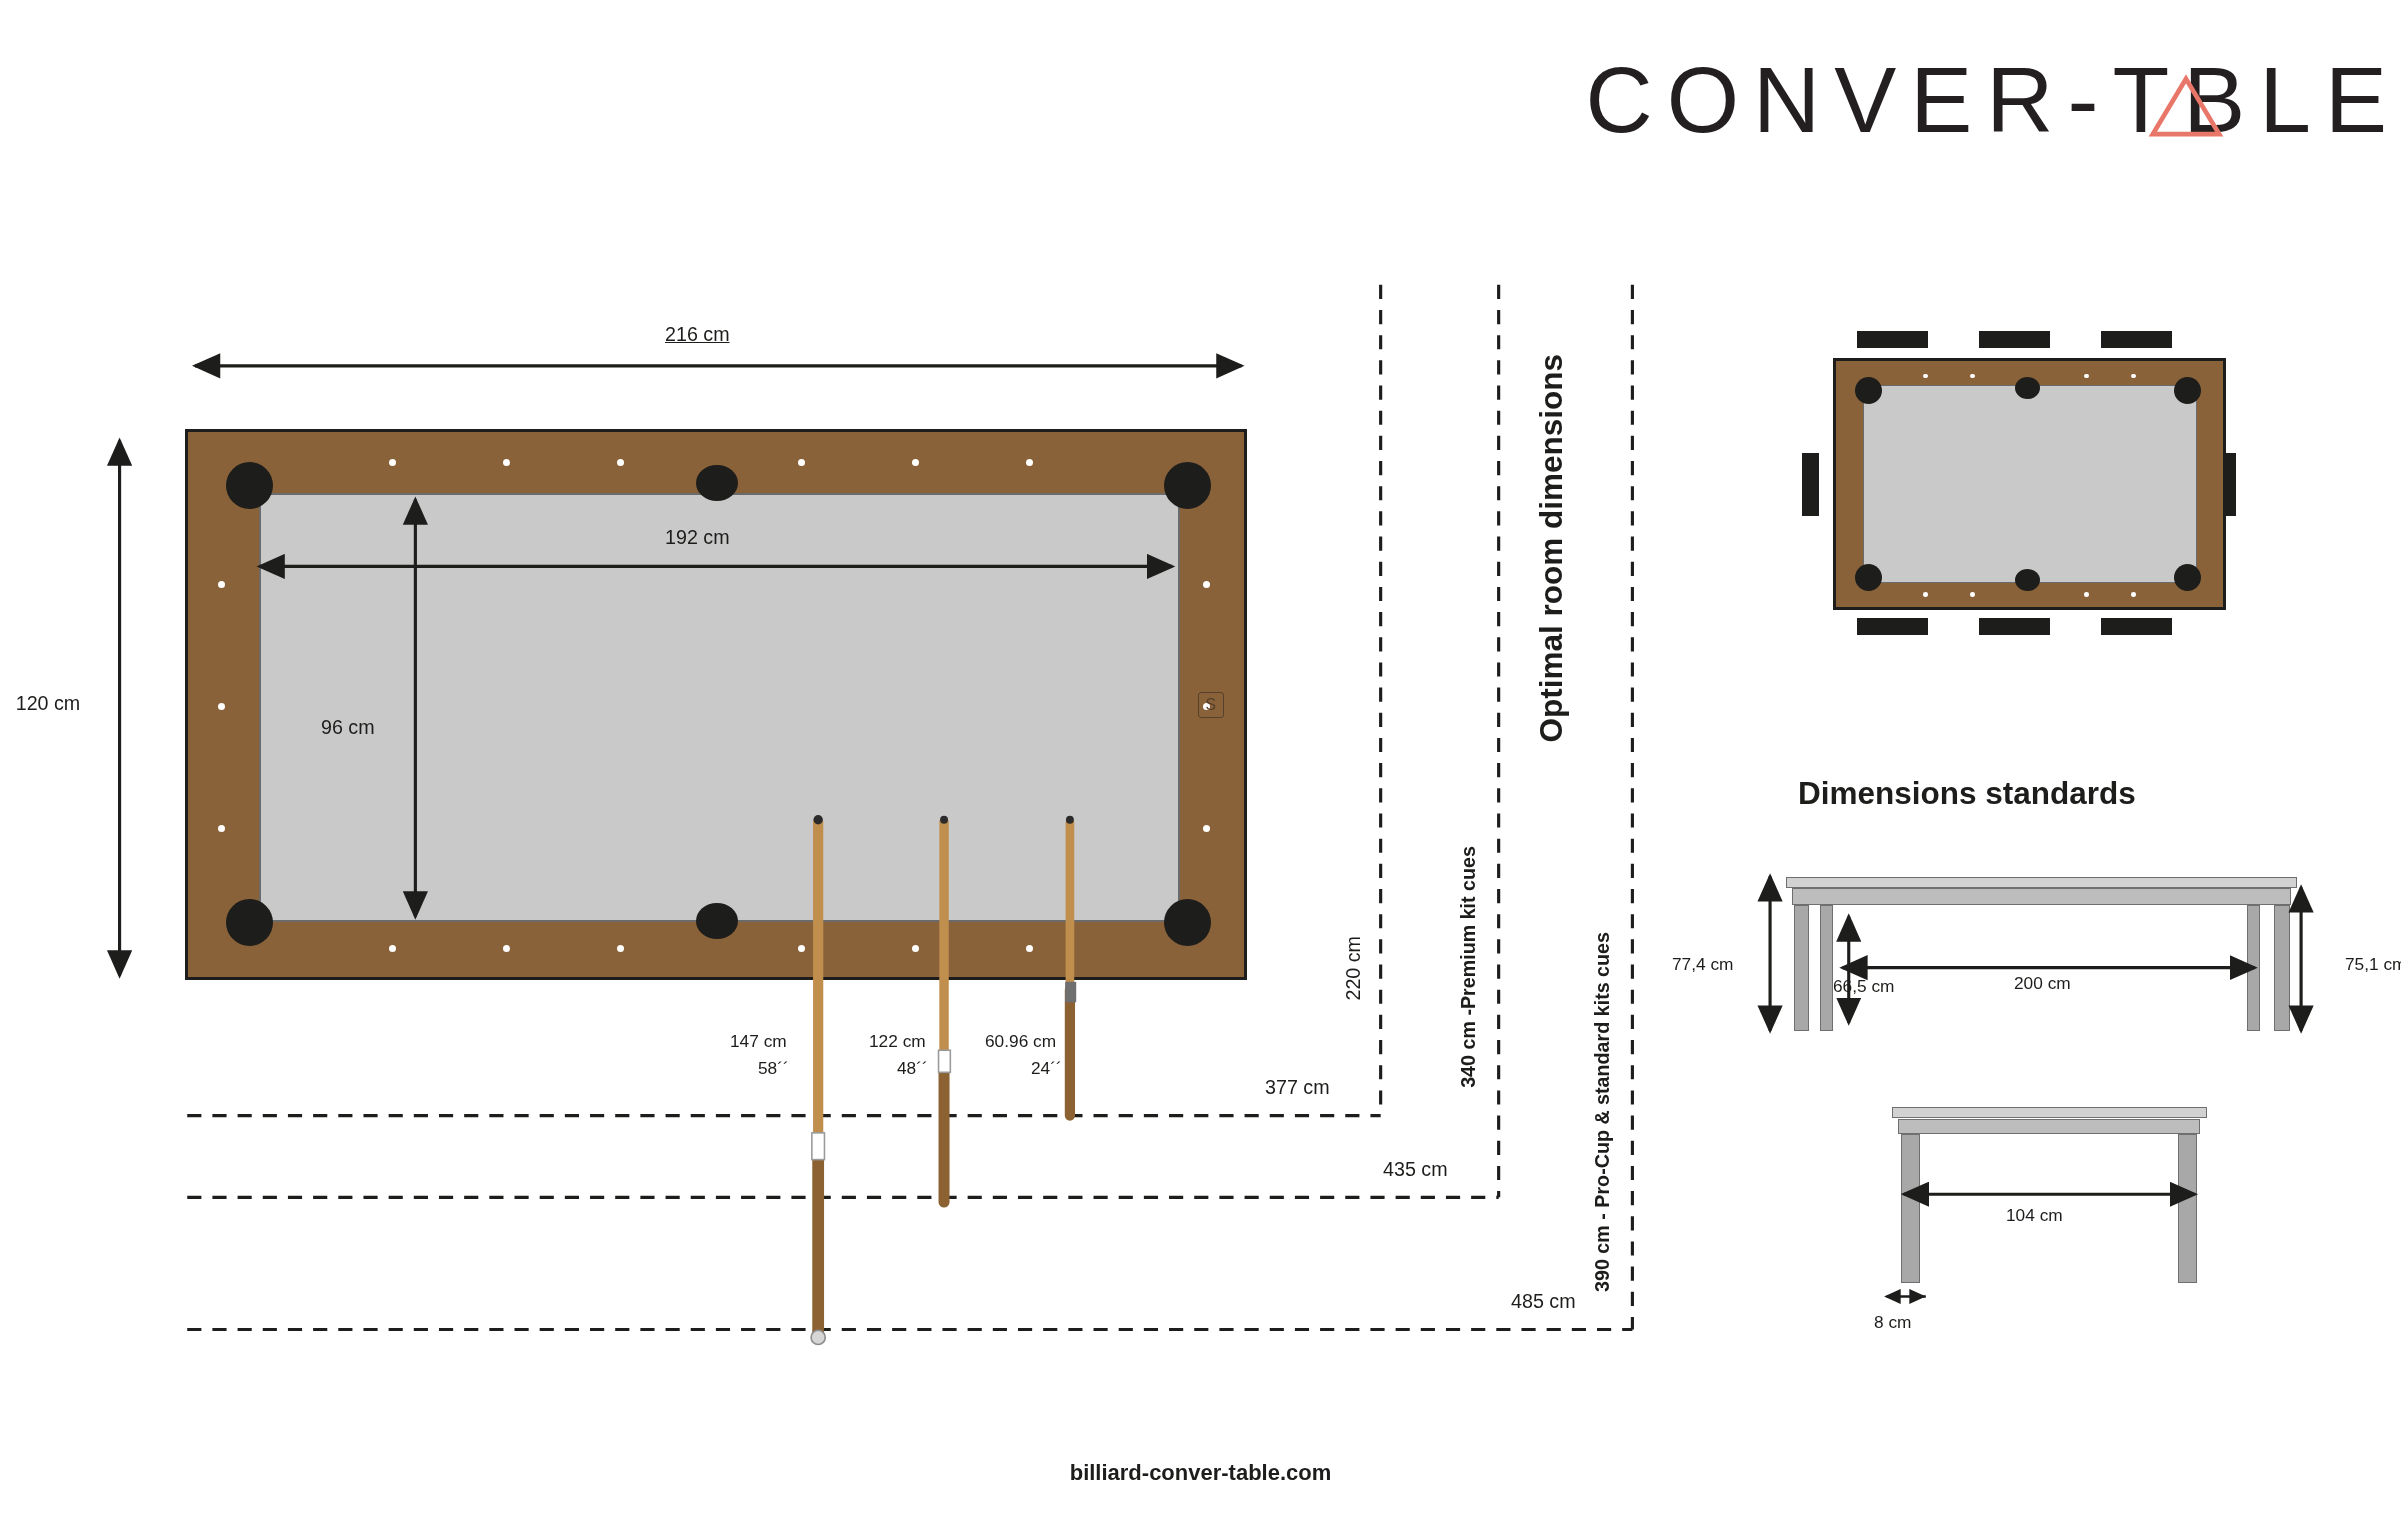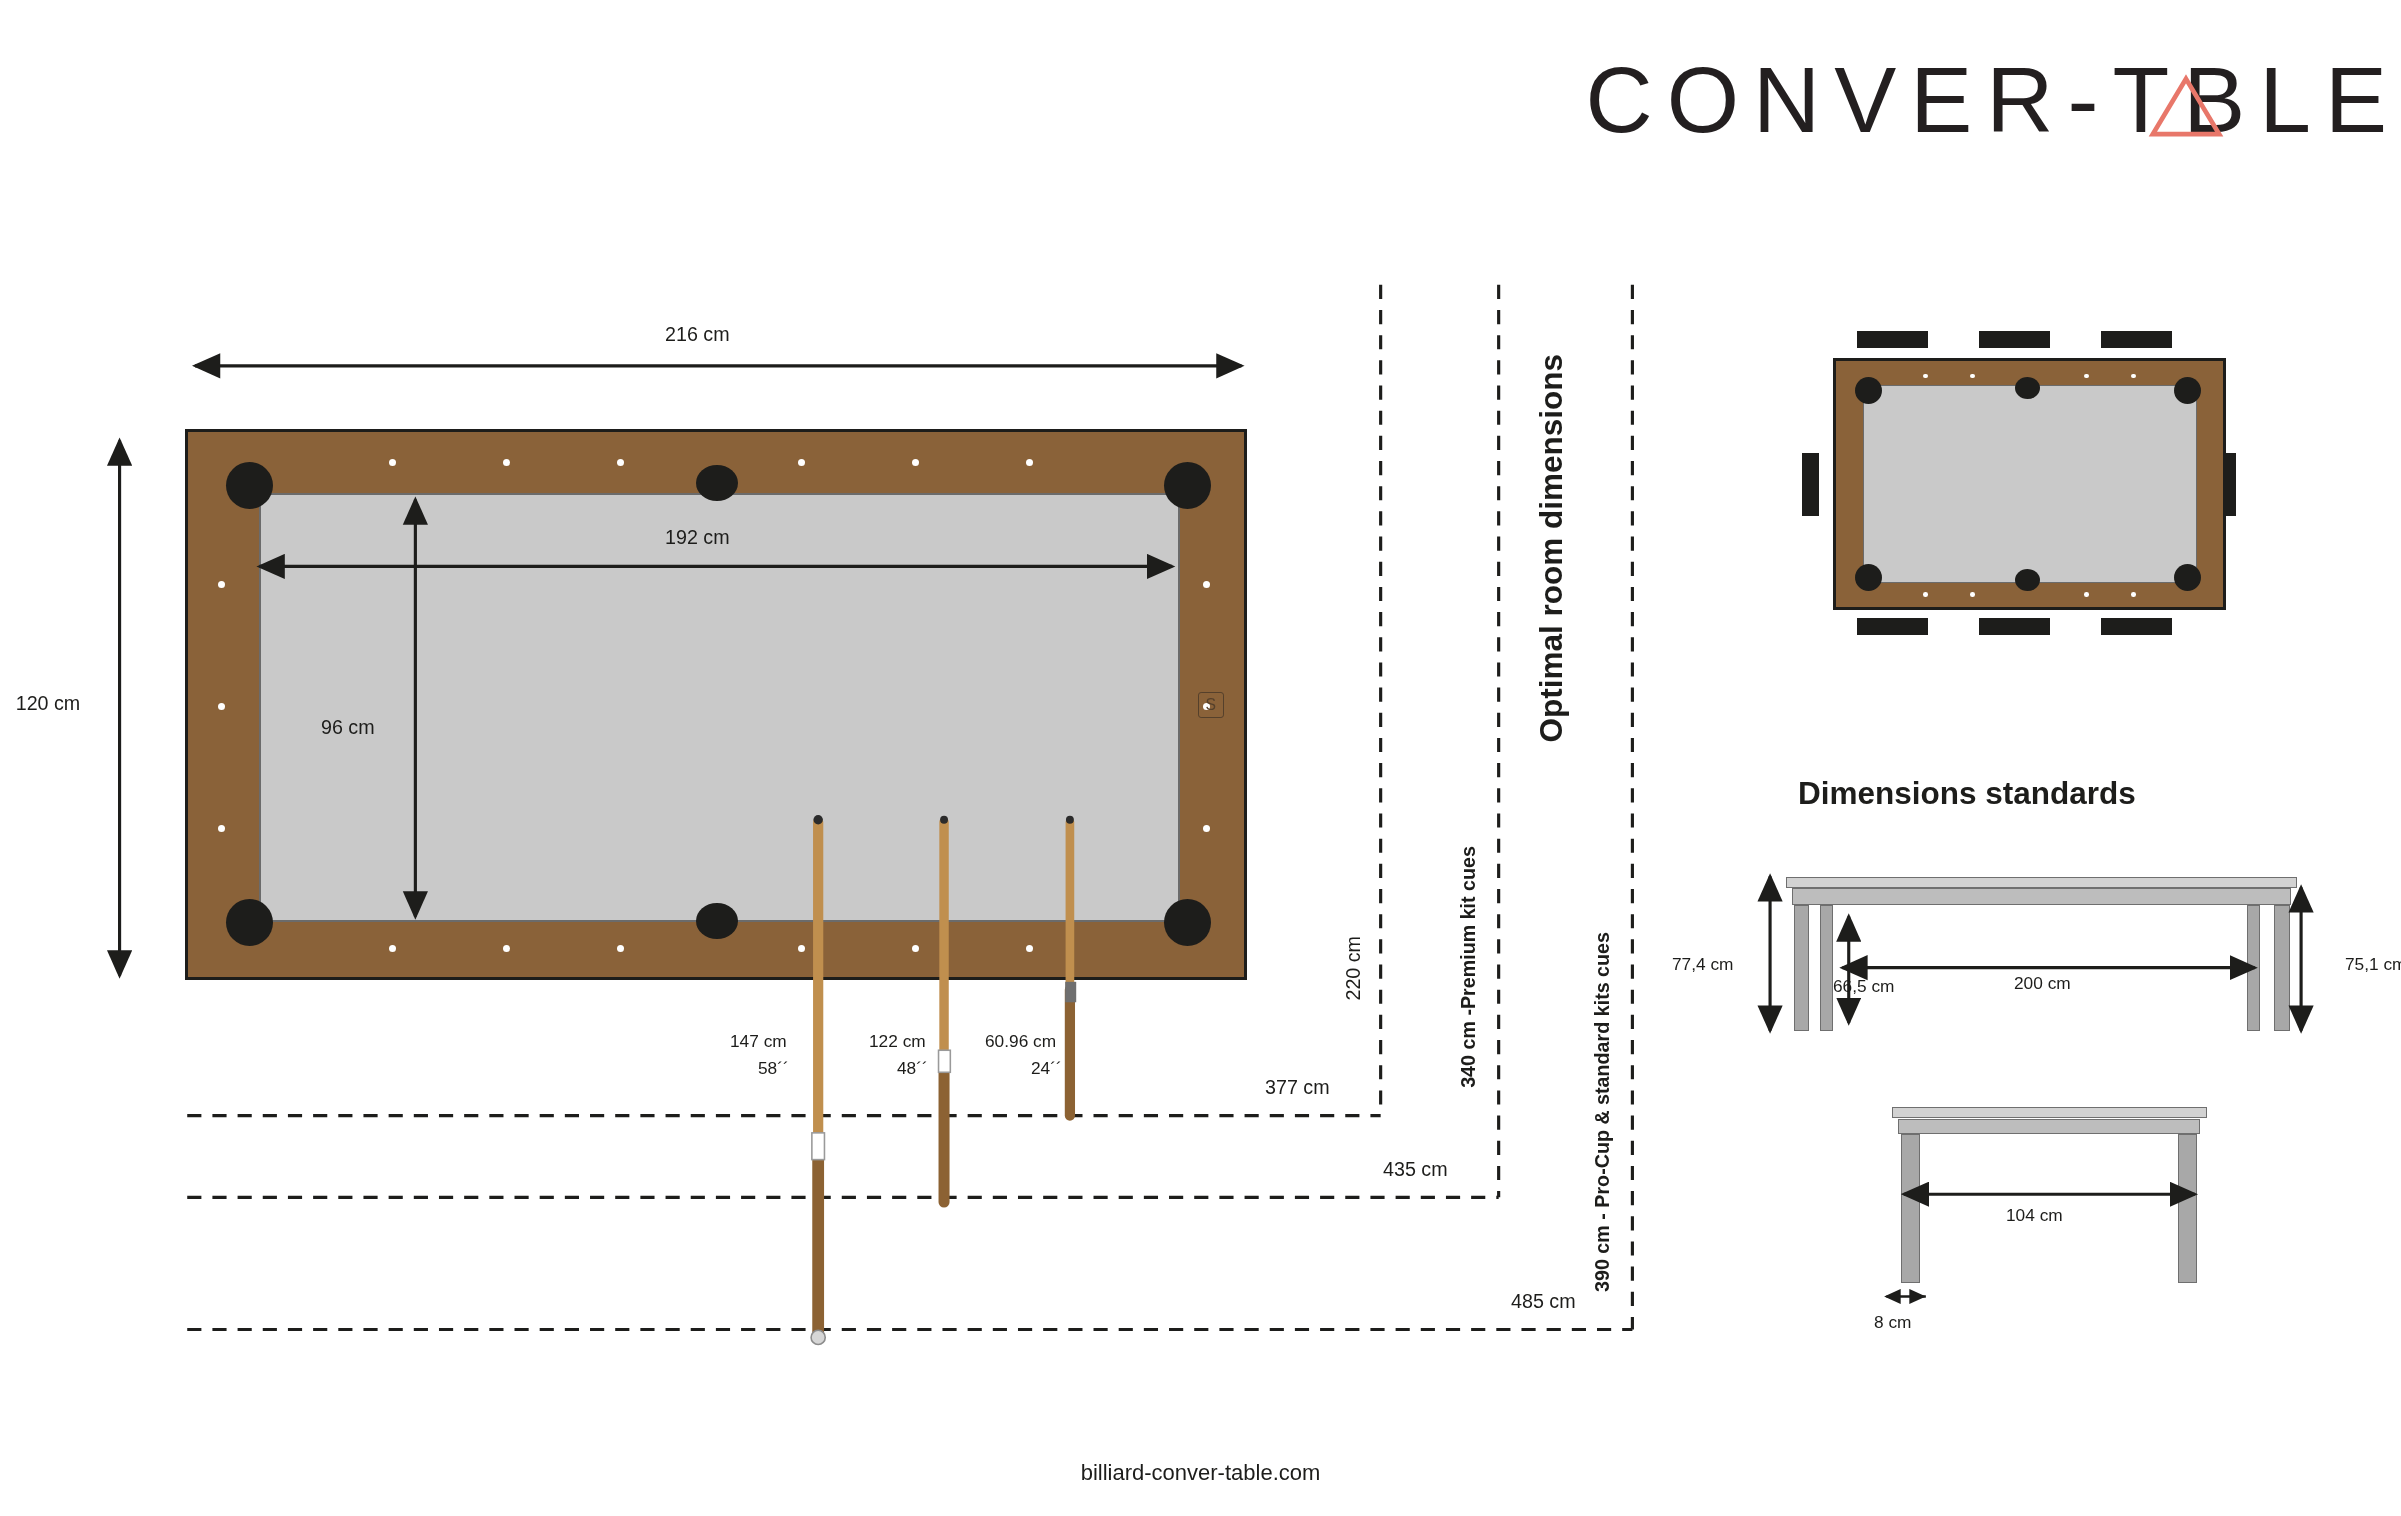--- a/index.html
+++ b/index.html
@@ -124,21 +124,21 @@
     font-weight: bold;
   }
   .leg { position: absolute; background: #a8a8a8; border: 1.6px solid #6f6f6f; box-sizing: border-box; }
   .tabletop { position: absolute; background: #d2d2d2; border: 1.6px solid #6f6f6f; box-sizing: border-box; }
 
   
   #footer {
     left: 0; right: 0; top: 1460px;
     text-align: center;
     font-size: 22px;
-    font-weight: normal;
+    font-weight: bold;
     color: #1d1d1b;
   }
 </style>
 </head>
 <body>
 
 <div class="abs" id="title">
   <span>CONVER-T</span><span class="tri"><svg class="tri-svg" width="76" height="71" viewBox="0 0 96 90" xmlns="http://www.w3.org/2000/svg">
         <polygon points="48,10 90,80 6,80" fill="none" stroke="#e8776a" stroke-width="6"></polygon>
       </svg></span><span>BLE</span>
@@ -279,21 +279,21 @@
   <line x1="2925" y1="1128" x2="2925" y2="1310" stroke="#1d1d1b" stroke-width="4" marker-start="url(#ah2)" marker-end="url(#ah)"></line>
 
   <line x1="2350" y1="1165" x2="2350" y2="1300" stroke="#1d1d1b" stroke-width="4" marker-start="url(#ah2)" marker-end="url(#ah)"></line>
 
   <line x1="2342" y1="1230" x2="2866" y2="1230" stroke="#1d1d1b" stroke-width="4" marker-start="url(#ah2)" marker-end="url(#ah)"></line>
 
   <line x1="2420" y1="1518" x2="2790" y2="1518" stroke="#1d1d1b" stroke-width="4" marker-start="url(#ah2)" marker-end="url(#ah)"></line>
   <line x1="2398" y1="1648" x2="2448" y2="1648" stroke="#1d1d1b" stroke-width="3" marker-start="url(#ahs2)" marker-end="url(#ahs)"></line>
 </svg>
 
-<div class="abs dim-label" style="left:665px;top:323px;">216 cm</div>
+<div class="abs dim-label" style="left:665px;top:323px;text-decoration:underline;">216 cm</div>
 <div class="abs dim-label" style="left:15.7px;top:692px;">120 cm</div>
 <div class="abs dim-label" style="left:665px;top:526px;">192 cm</div>
 <div class="abs dim-label" style="left:321px;top:716px;">96 cm</div>
 
 <div class="abs dim-label vert" style="left:1342px;top:936px;">220 cm</div>
 <div class="abs dim-label" style="left:1265px;top:1076px;">377 cm</div>
 <div class="abs dim-label" style="left:1383px;top:1158px;">435 cm</div>
 <div class="abs dim-label" style="left:1511px;top:1290px;">485 cm</div>
 
 <div class="abs dim-label bold vert" style="left:1457px;top:846px;">340 cm -Premium kit cues</div>

